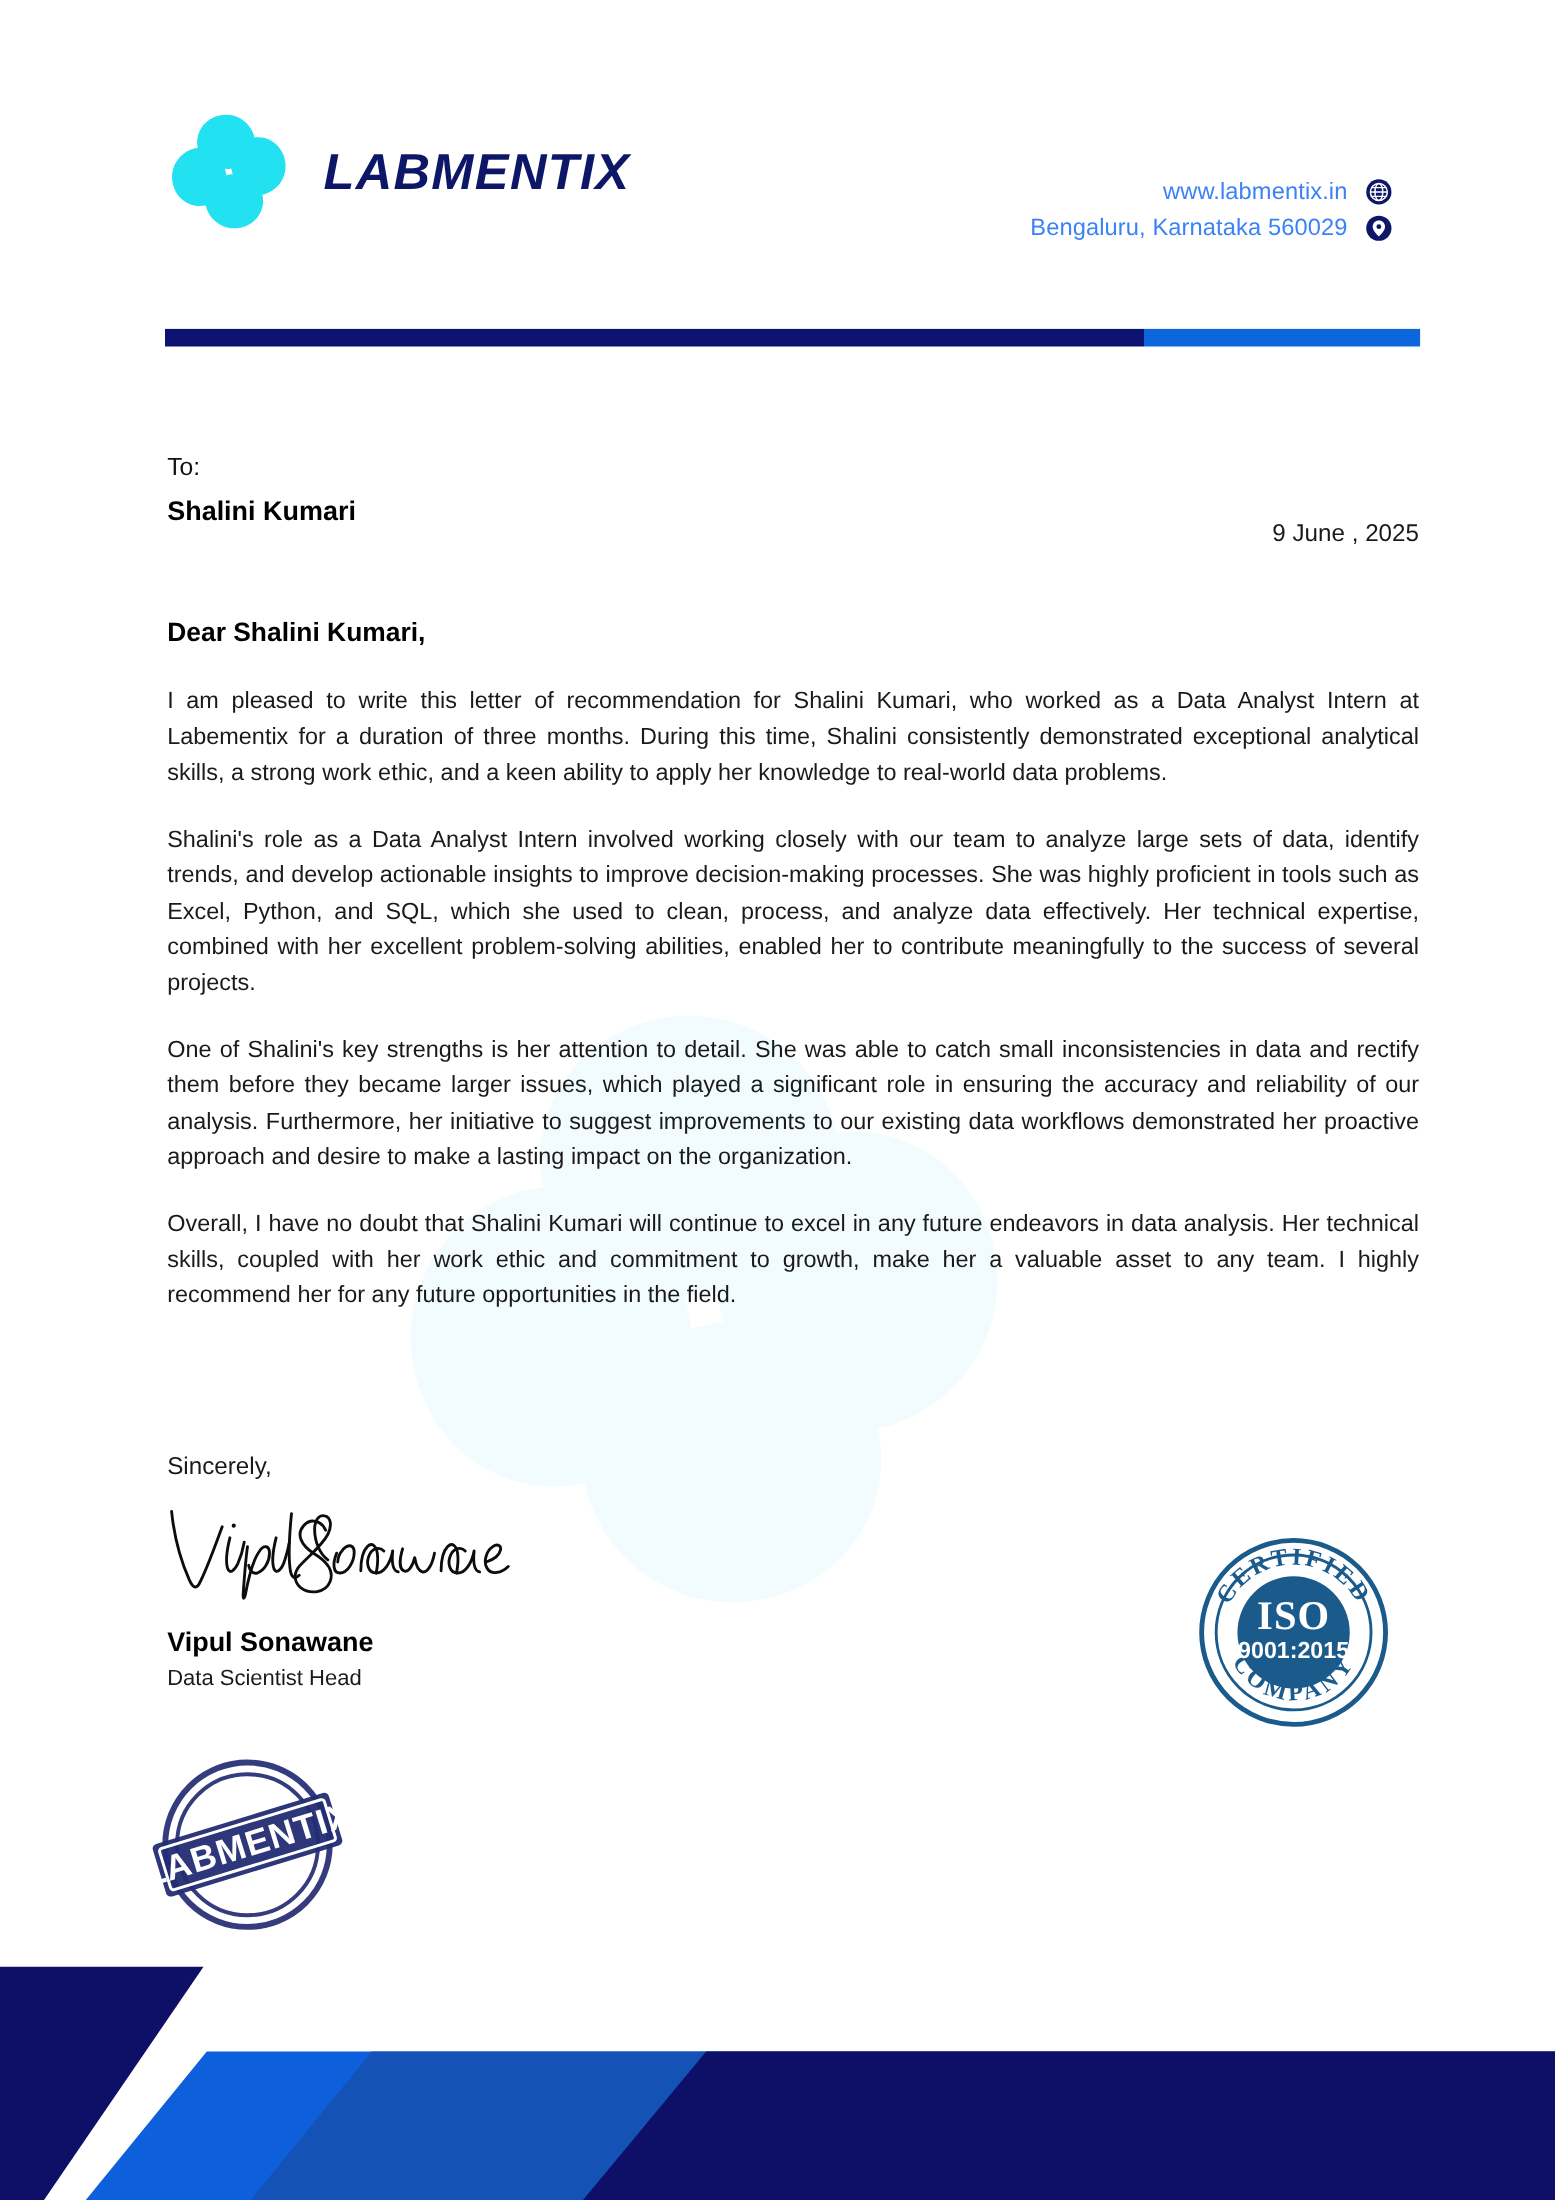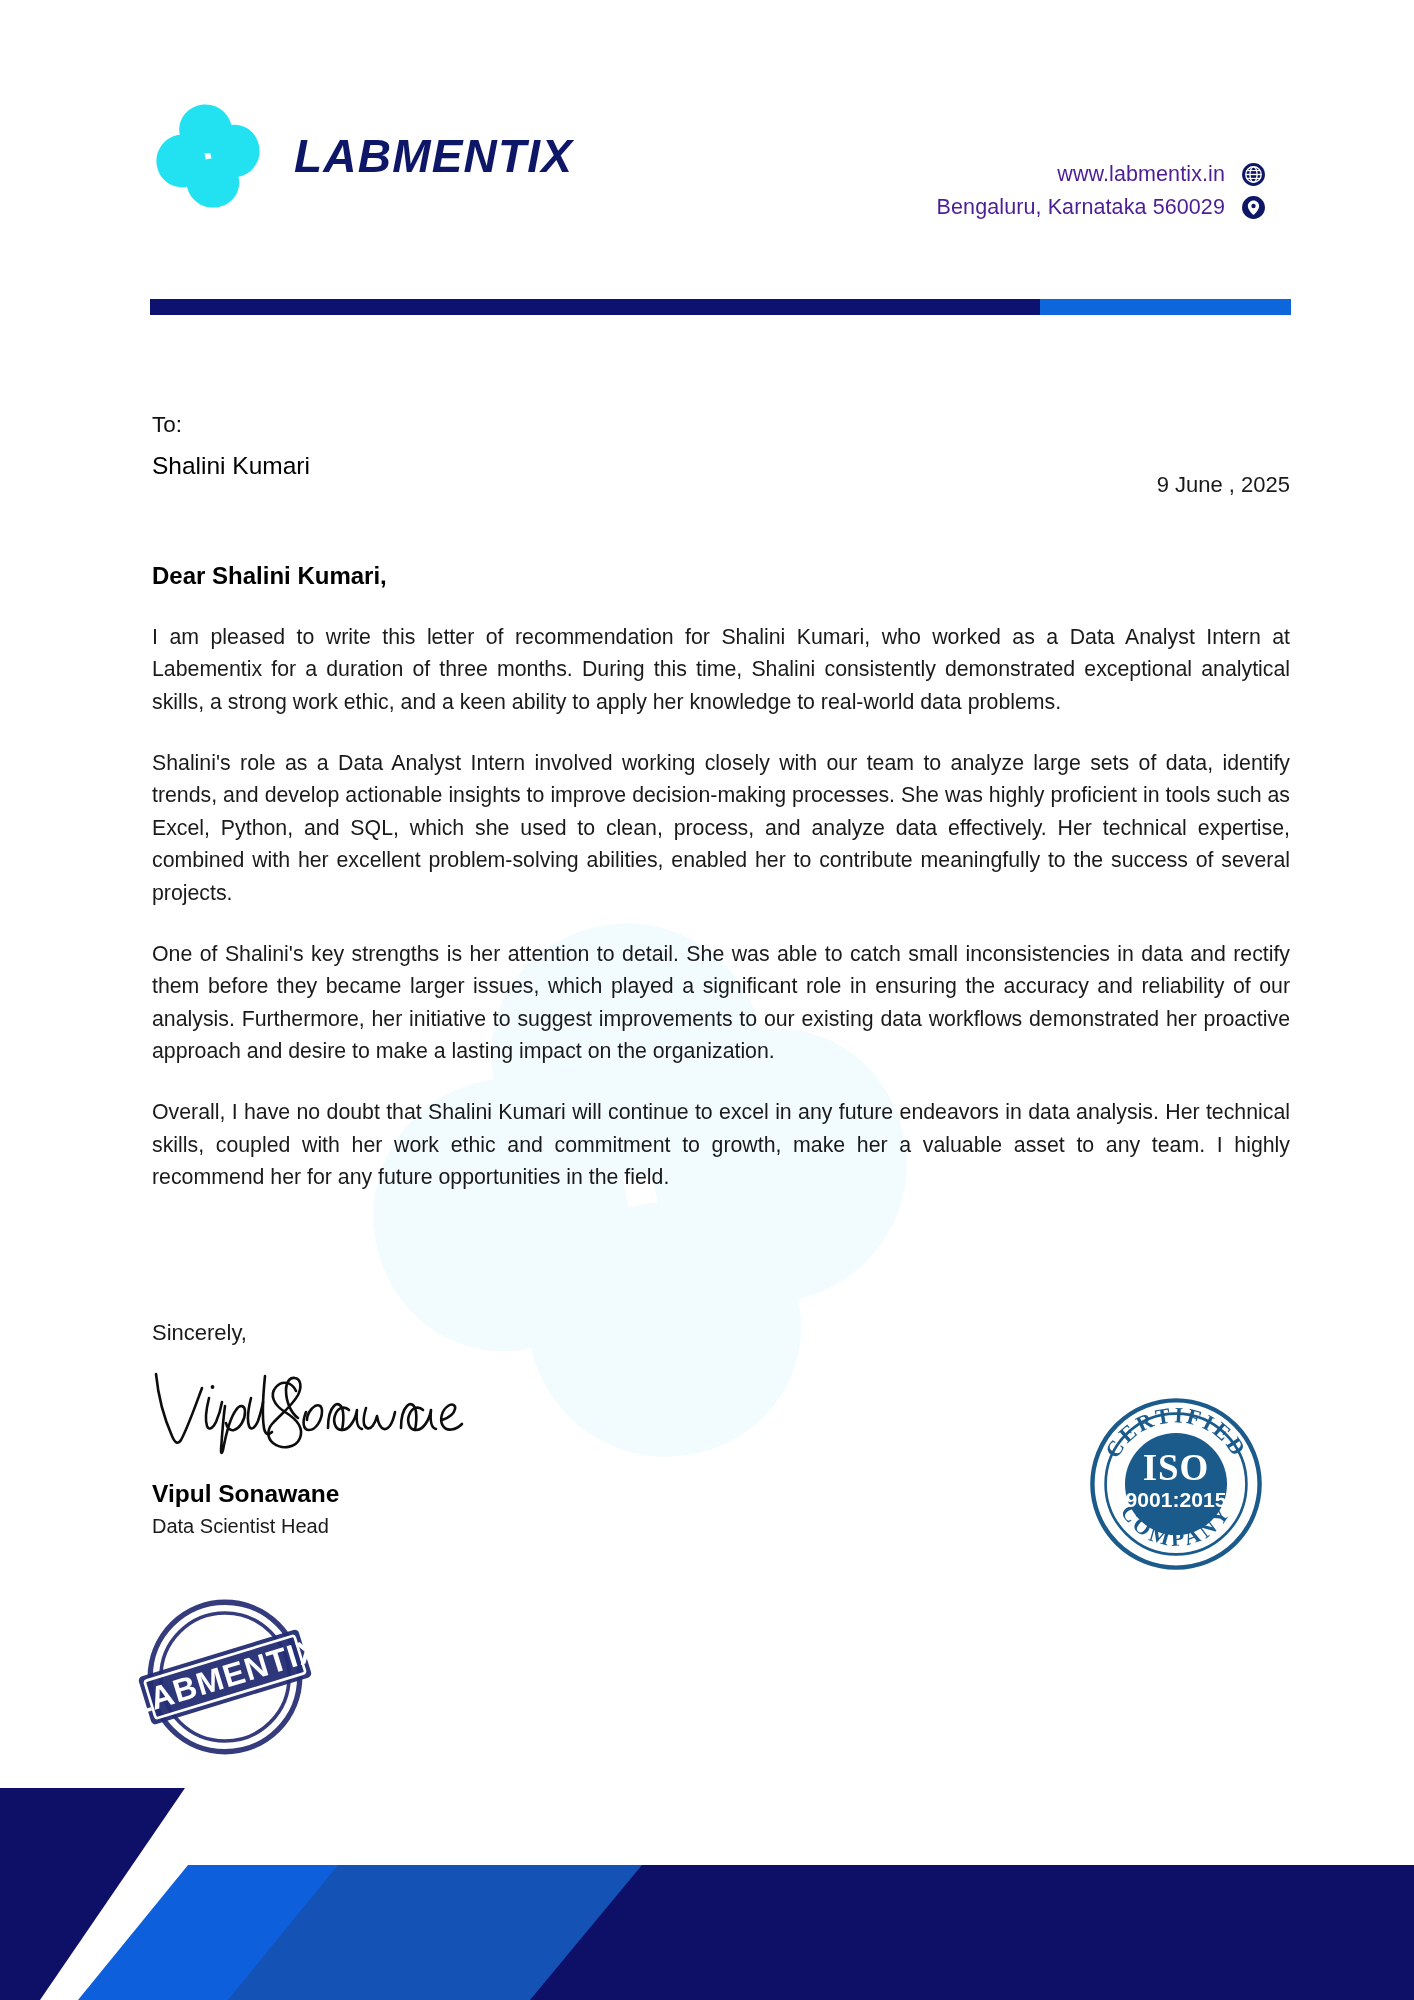--- a/index.html
+++ b/index.html
@@ -70,21 +70,21 @@
   }
   .contact-row {
     display: flex;
     align-items: center;
     justify-content: flex-end;
     gap: 16px;
     white-space: nowrap;
   }
   .contact-text {
     font-size: 21.5px;
-    color: #4c1d95;
+    color: #3b82f6;
     letter-spacing: 0.1px;
   }
   .contact-icon { width: 25px; height: 25px; flex: 0 0 25px; display: block; }
 
   
   #divider {
     position: absolute;
     left: 150px;
     top: 299px;
     width: 1141px;
@@ -105,21 +105,21 @@
   }
 
   #recipient-block { position: relative; min-height: 90px; }
   #to-label {
     font-size: 22.5px;
     color: #111111;
     line-height: 1.35;
   }
   #recipient-name {
     font-size: 24.5px;
-    font-weight: 400;
+    font-weight: 700;
     color: #000000;
     margin-top: 12px;
   }
   #date {
     position: absolute;
     right: 0;
     top: 62px;
     font-size: 22px;
     color: #1a1a1a;
     white-space: nowrap;

